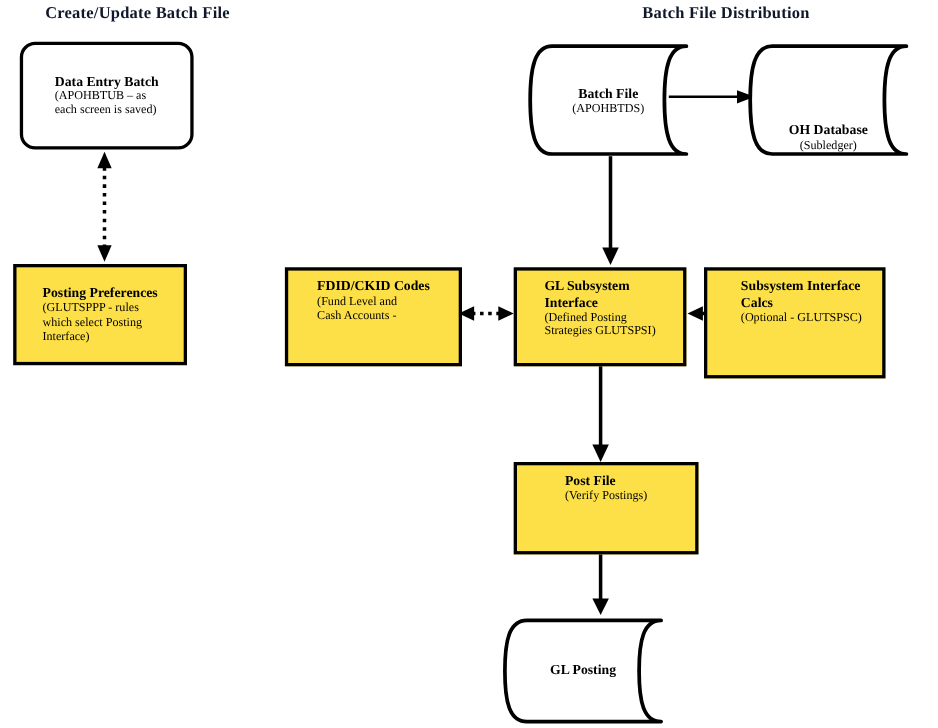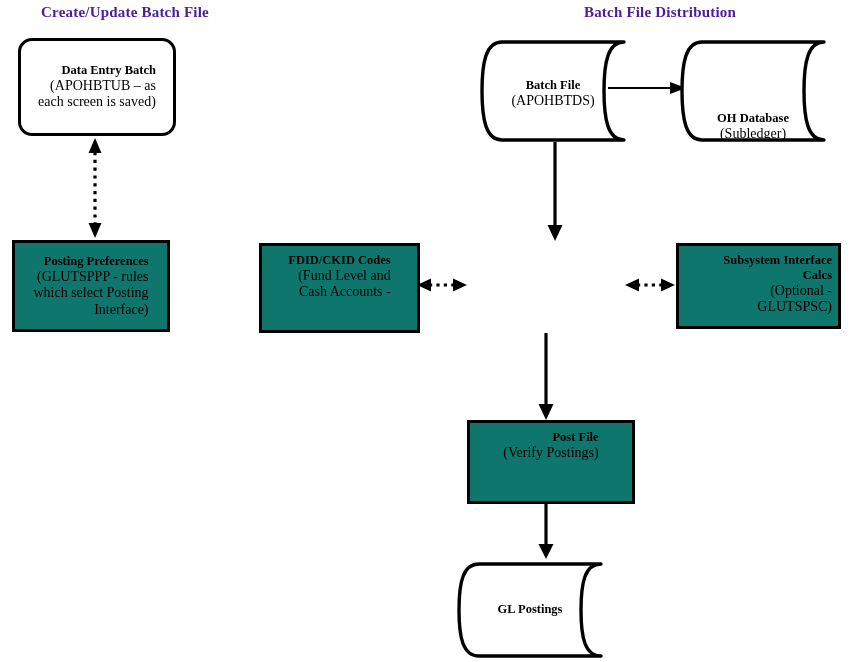--- a/index.html
+++ b/index.html
@@ -14,65 +14,65 @@
     background: #ffffff;
     font-family: "Liberation Serif", "DejaVu Serif", serif;
     overflow: hidden;
   }
 
   
   .section-title {
     position: absolute;
     font-weight: bold;
     font-size: 15px;
-    color: #4c1d95;
+    color: #0f172a;
     letter-spacing: 0.2px;
     white-space: nowrap;
     text-align: center;
   }
 
   
   .node-text {
     position: relative;
     z-index: 3;
-    text-align: right;
+    text-align: left;
     color: #000;
     line-height: 1.18;
     padding: 0 6px;
     box-sizing: border-box;
   }
   .node-title {
     font-weight: bold;
     font-size: 12.5px;
     display: block;
   }
   .node-sub {
     font-weight: normal;
-    font-size: 14px;
+    font-size: 11px;
     display: block;
   }
 
   
   .rr-node {
     position: absolute;
     box-sizing: border-box;
     border: 3px solid #000;
     border-radius: 14px;
     background: #fff;
     display: flex;
     align-items: center;
     justify-content: center;
   }
 
   
   .rect-node {
     position: absolute;
     box-sizing: border-box;
     border: 3px solid #000;
-    background: #0f766e;
+    background: #fde047;
     display: flex;
     justify-content: center;
   }
   .rect-node.align-top { align-items: flex-start; }
   .rect-node.align-top .node-text { padding-top: 7px; }
   .rect-node.align-center { align-items: center; }
 
   
   .cyl-node {
     position: absolute;
@@ -178,30 +178,38 @@
   </div>
 
   <div class="connector" style="left:416px; top:274px; width:52px; height:22px;">
     <svg width="52" height="22" viewBox="0 0 52 22">
       <line x1="13" y1="11" x2="39" y2="11" stroke="#000" stroke-width="3.2" stroke-dasharray="3.2,4.2" stroke-linecap="butt"></line>
       <polygon points="1,11 15,4.5 15,17.5" fill="#000"></polygon>
       <polygon points="51,11 37,4.5 37,17.5" fill="#000"></polygon>
     </svg>
   </div>
 
+  <div class="rect-node align-top" style="left:467px; top:243px; width:157px; height:90px;">
+    <div class="node-text">
+      <span class="node-title">GL Subsystem</span>
+      <span class="node-title">Interface</span>
+      <span class="node-sub">(Defined Posting</span>
+      <span class="node-sub">Strategies GLUTSPSI)</span>
+    </div>
+  </div>
 
   <div class="connector" style="left:624px; top:274px; width:52px; height:22px;">
     <svg width="52" height="22" viewBox="0 0 52 22">
       <line x1="13" y1="11" x2="39" y2="11" stroke="#000" stroke-width="3.2" stroke-dasharray="3.2,4.2" stroke-linecap="butt"></line>
       <polygon points="1,11 15,4.5 15,17.5" fill="#000"></polygon>
       <polygon points="51,11 37,4.5 37,17.5" fill="#000"></polygon>
     </svg>
   </div>
 
-  <div class="rect-node align-top" style="left:676px; top:243px; width:165px; height:86px;padding-left:12px;">
+  <div class="rect-node align-top" style="left:640px; top:243px; width:165px; height:101px;padding-left:12px;">
     <div class="node-text">
       <span class="node-title">Subsystem Interface</span>
       <span class="node-title">Calcs</span>
       <span class="node-sub">(Optional - GLUTSPSC)</span>
     </div>
   </div>
 
   <div class="connector" style="left:536px; top:333px; width:20px; height:88px;">
     <svg width="20" height="88" viewBox="0 0 20 88">
       <line x1="10" y1="0" x2="10" y2="75" stroke="#000" stroke-width="3.2"></line>
@@ -222,17 +230,17 @@
       <polygon points="10,55 2.5,40 17.5,40" fill="#000"></polygon>
     </svg>
   </div>
 
   <div class="cyl-node" style="left:455px; top:562px; width:166px; height:96px;">
     <svg width="166" height="96" viewBox="0 0 166 96">
       <path d="M 24 2 L 146 2 C 130 2 126 20 126 48 C 126 76 130 94 146 94 L 24 94
                C 8 94 4 76 4 48 C 4 20 8 2 24 2 Z" fill="#ffffff" stroke="#000000" stroke-width="3.4" stroke-linejoin="round"></path>
     </svg>
     <div class="cyl-label" style="top:40px;">
-      <span class="node-title">GL Postings</span>
+      <span class="node-title">GL Posting</span>
     </div>
   </div>
 
 </div>
 
 </body></html>

